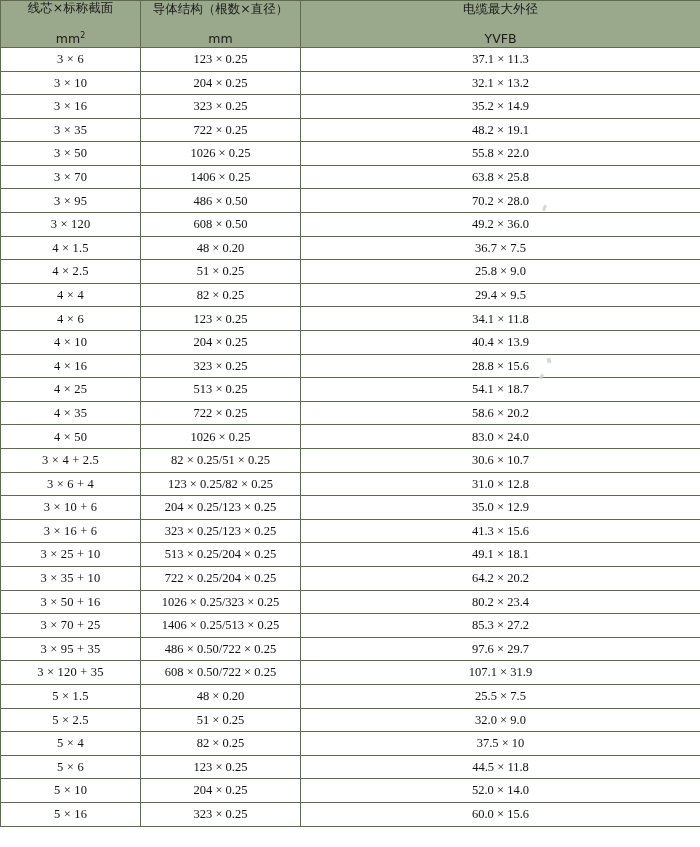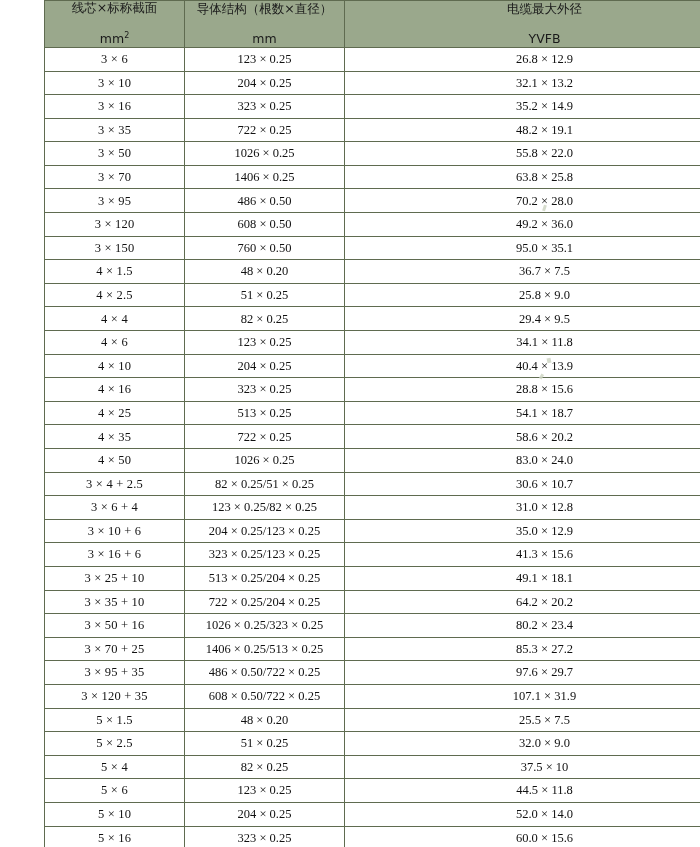--- a/index.html
+++ b/index.html
@@ -12,21 +12,20 @@
     height: 847px;
     font-family: "Liberation Serif", serif;
     color: #111111;
   }
   .sheet {
     width: 700px;
     height: 847px;
     position: relative;
     background: #ffffff;
     box-sizing: border-box;
-    padding-left: 44px;
   }
   table.spec {
     border-collapse: collapse;
     width: 700px;
     table-layout: fixed;
     font-size: 12px;
   }
   table.spec col.c0 { width: 140px; }
   table.spec col.c1 { width: 160px; }
   table.spec col.c2 { width: 400px; }
@@ -101,21 +100,21 @@
         <th>
           <span class="hd-line1">电缆最大外径</span>
           <span class="hd-line2">YVFB</span>
         </th>
       </tr>
     </thead>
     <tbody id="spec-body">
         <tr>
           <td>3 × 6</td>
           <td>123 × 0.25</td>
-          <td>26.8 × 12.9</td>
+          <td>37.1 × 11.3</td>
         </tr>
         <tr>
           <td>3 × 10</td>
           <td>204 × 0.25</td>
           <td>32.1 × 13.2</td>
         </tr>
         <tr>
           <td>3 × 16</td>
           <td>323 × 0.25</td>
           <td>35.2 × 14.9</td>
@@ -137,25 +136,20 @@
         </tr>
         <tr>
           <td>3 × 95</td>
           <td>486 × 0.50</td>
           <td>70.2 × 28.0</td>
         </tr>
         <tr>
           <td>3 × 120</td>
           <td>608 × 0.50</td>
           <td>49.2 × 36.0</td>
-        </tr>
-        <tr>
-          <td>3 × 150</td>
-          <td>760 × 0.50</td>
-          <td>95.0 × 35.1</td>
         </tr>
         <tr>
           <td>4 × 1.5</td>
           <td>48 × 0.20</td>
           <td>36.7 × 7.5</td>
         </tr>
         <tr>
           <td>4 × 2.5</td>
           <td>51 × 0.25</td>
           <td>25.8 × 9.0</td>

